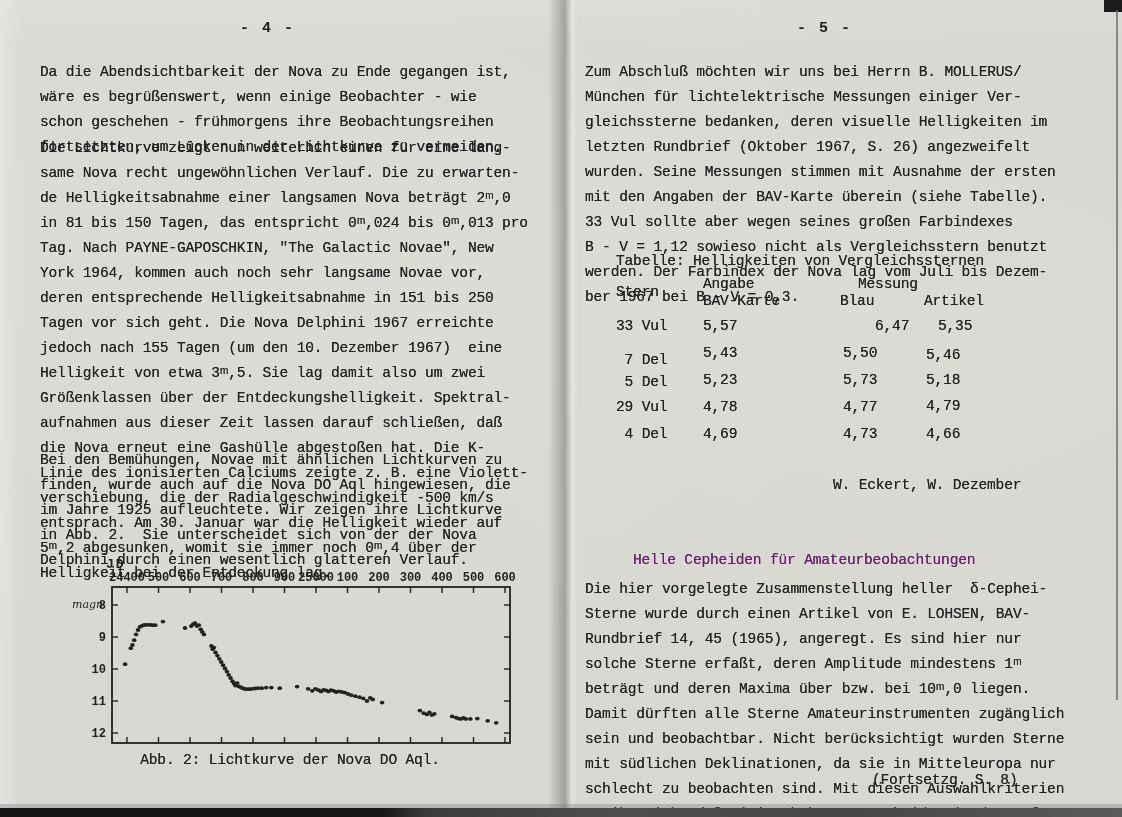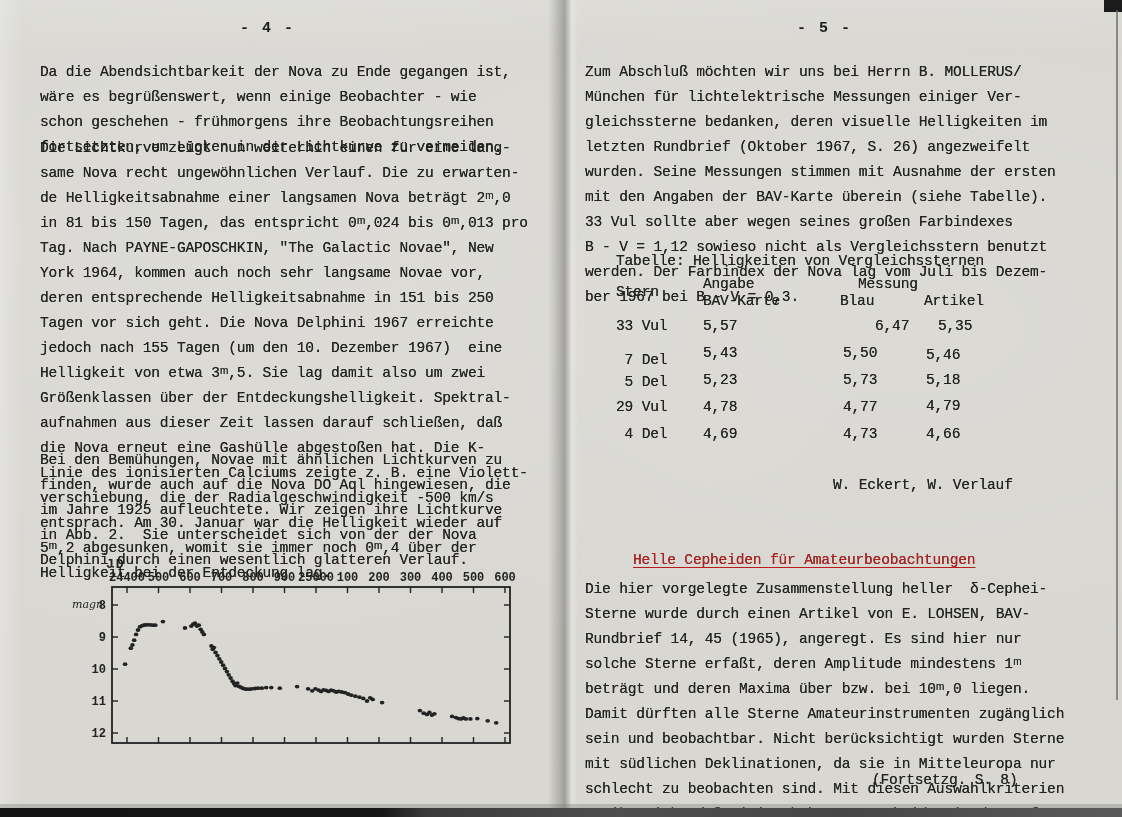--- a/index.html
+++ b/index.html
@@ -24,22 +24,22 @@
   .pagenum{position:absolute;font-size:15px;font-weight:bold;letter-spacing:2px;color:#1c1c1c;}
   .gutter{position:absolute;top:0;left:548px;width:30px;height:817px;pointer-events:none;
     background:linear-gradient(to right, rgba(0,0,0,0) 0%, rgba(70,70,66,0.30) 45%, rgba(70,70,66,0.38) 55%, rgba(255,255,255,0.25) 80%, rgba(0,0,0,0) 100%);}
   .bottom-bar{position:absolute;left:0;top:808px;width:1122px;height:9px;
     background:linear-gradient(to right,#141414 0%,#161616 34%,#3b3b3b 38%,#4e4e4e 55%,#464646 75%,#5a5a5a 100%);}
   .bottom-bar-soft{position:absolute;left:0;top:804px;width:1122px;height:4px;background:rgba(120,120,115,0.35);}
   .corner-mark{position:absolute;left:1104px;top:0;width:18px;height:12px;background:#1b1b1b;}
   .edge-line{position:absolute;left:1116px;top:10px;width:2px;height:690px;background:rgba(110,110,105,0.75);}
   .table-cell{position:absolute;font-size:14.6px;letter-spacing:-0.2px;color:#222;white-space:pre;
     text-shadow:0 0 0.6px rgba(30,30,30,0.8);}
-  .section-heading{position:absolute;font-size:14.6px;letter-spacing:-0.2px;color:#b91c1c;
-    text-decoration:underline;text-underline-offset:3px;white-space:pre;
+  .section-heading{position:absolute;font-size:14.6px;letter-spacing:-0.2px;color:#701a75;
+    text-underline-offset:3px;white-space:pre;
     text-shadow:0 0 0.6px rgba(30,30,30,0.8);}
   .figure{position:absolute;left:70px;top:552px;width:462px;height:222px;}
   .figure svg{position:absolute;left:0;top:0;}
   .fig-caption{position:absolute;left:0;top:200px;width:440px;text-align:center;
     font-size:14.6px;letter-spacing:-0.2px;color:#222;white-space:pre;
     text-shadow:0 0 0.6px rgba(30,30,30,0.8);}
 </style>
 </head>
 <body>
 
@@ -225,20 +225,21 @@
         <ellipse cx="385.9" cy="165.6" rx="2.3" ry="1.9" fill="#222222"></ellipse>
         <ellipse cx="388.4" cy="166.6" rx="2.3" ry="1.9" fill="#222222"></ellipse>
         <ellipse cx="390.9" cy="166.9" rx="2.3" ry="1.9" fill="#222222"></ellipse>
         <ellipse cx="393.4" cy="166.0" rx="2.3" ry="1.9" fill="#222222"></ellipse>
         <ellipse cx="395.9" cy="166.9" rx="2.3" ry="1.9" fill="#222222"></ellipse>
         <ellipse cx="400.4" cy="166.9" rx="2.3" ry="1.9" fill="#222222"></ellipse>
         <ellipse cx="407.3" cy="166.6" rx="2.3" ry="1.9" fill="#222222"></ellipse>
         <ellipse cx="417.7" cy="168.8" rx="2.3" ry="1.9" fill="#222222"></ellipse>
         <ellipse cx="426.2" cy="170.8" rx="2.3" ry="1.9" fill="#222222"></ellipse>
       </svg>
+    <div class="fig-caption">Abb. 2: Lichtkurve der Nova DO Aql.</div>
   </div>
 </div>
 
 <div>
   <div class="pagenum" style="left:797px;top:20px;">- 5 -</div>
 
   <div class="txt" style="left:585px;top:60px;width:500px;">Zum Abschluß möchten wir uns bei Herrn B. MOLLERUS/
 München für lichtelektrische Messungen einiger Ver-
 gleichssterne bedanken, deren visuelle Helligkeiten im
 letzten Rundbrief (Oktober 1967, S. 26) angezweifelt
@@ -275,21 +276,21 @@
         <div class="table-cell" style="left: 703px; top: 399px;">4,78</div>
         <div class="table-cell" style="left: 843px; top: 399px;">4,77</div>
         <div class="table-cell" style="left: 926px; top: 398px;">4,79</div>
         <div class="table-cell" style="left: 616px; top: 426px;"> 4 Del</div>
         <div class="table-cell" style="left: 703px; top: 426px;">4,69</div>
         <div class="table-cell" style="left: 843px; top: 426px;">4,73</div>
         <div class="table-cell" style="left: 926px; top: 426px;">4,66</div>
       </div>
   </div>
 
-  <div class="table-cell" style="left:833px;top:477px;">W. Eckert, W. Verlauf</div>
+  <div class="table-cell" style="left:833px;top:477px;">W. Eckert, W. Dezember</div>
 
   <div class="section-heading" style="left:633px;top:552px;">Helle Cepheiden für Amateurbeobachtungen</div>
 
   <div class="txt" style="left:585px;top:577px;width:510px;">Die hier vorgelegte Zusammenstellung heller  δ-Cephei-
 Sterne wurde durch einen Artikel von E. LOHSEN, BAV-
 Rundbrief 14, 45 (1965), angeregt. Es sind hier nur
 solche Sterne erfaßt, deren Amplitude mindestens 1ᵐ
 beträgt und deren Maxima über bzw. bei 10ᵐ,0 liegen.
 Damit dürften alle Sterne Amateurinstrumenten zugänglich
 sein und beobachtbar. Nicht berücksichtigt wurden Sterne

